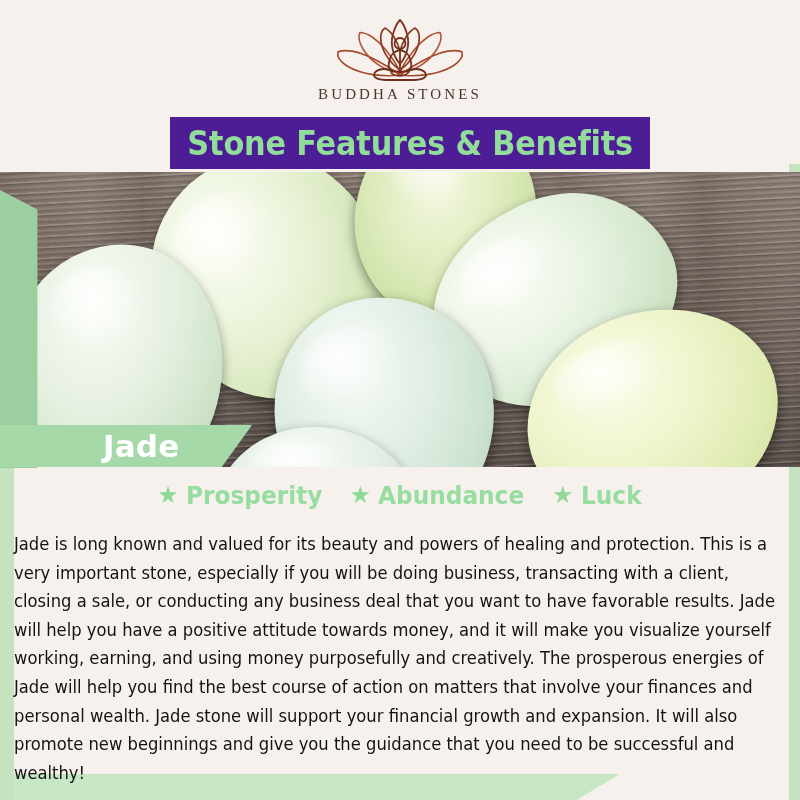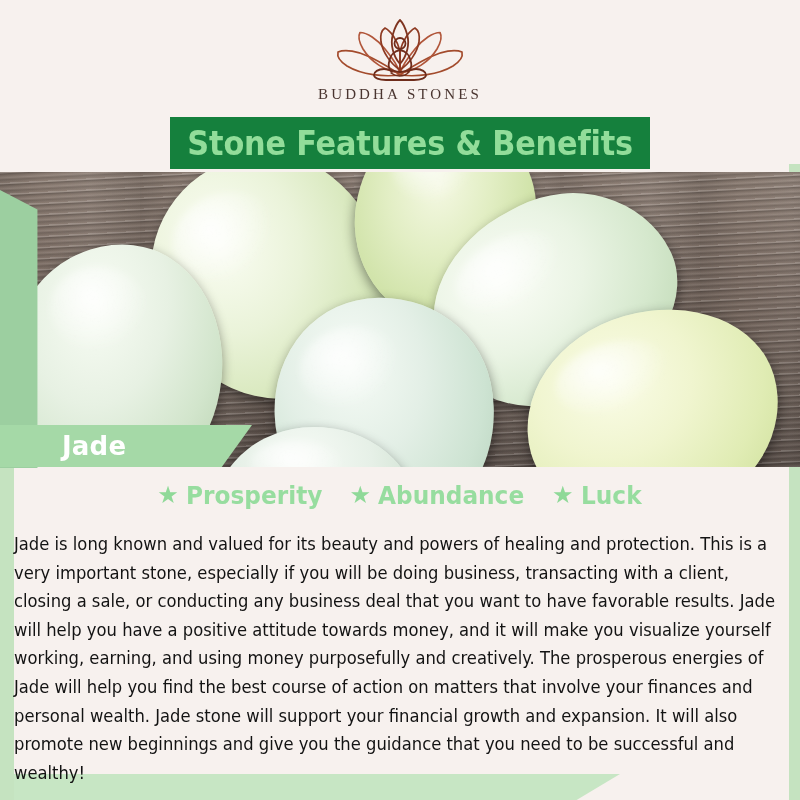--- a/index.html
+++ b/index.html
@@ -66,21 +66,21 @@
     white-space: nowrap;
   }
 
   
   .title-panel {
     position: absolute;
     left: 170px;
     top: 117px;
     width: 480px;
     height: 52px;
-    background: #15803d;
+    background: #4c1d95;
     z-index: 4;
     display: flex;
     align-items: center;
     justify-content: center;
   }
   .title-text {
     font-family: "DejaVu Sans", sans-serif;
     font-weight: bold;
     font-size: 33px;
     line-height: 1;
@@ -147,24 +147,24 @@
     top: 425px;
     width: 252px;
     height: 42px;
     background: #a5d9a7;
     z-index: 5;
     clip-path: polygon(0 0, 100% 0, 88% 100%, 0 100%);
     display: flex;
     align-items: center;
   }
   .jade-label {
-    margin-left: 62px;
+    margin-left: 103px;
     font-family: "DejaVu Sans", sans-serif;
     font-weight: bold;
-    font-size: 26px;
+    font-size: 31px;
     color: #ffffff;
     letter-spacing: 0.2px;
   }
 
   
   .side-band {
     position: absolute;
     left: 0;
     top: 190px;
     width: 48px;

